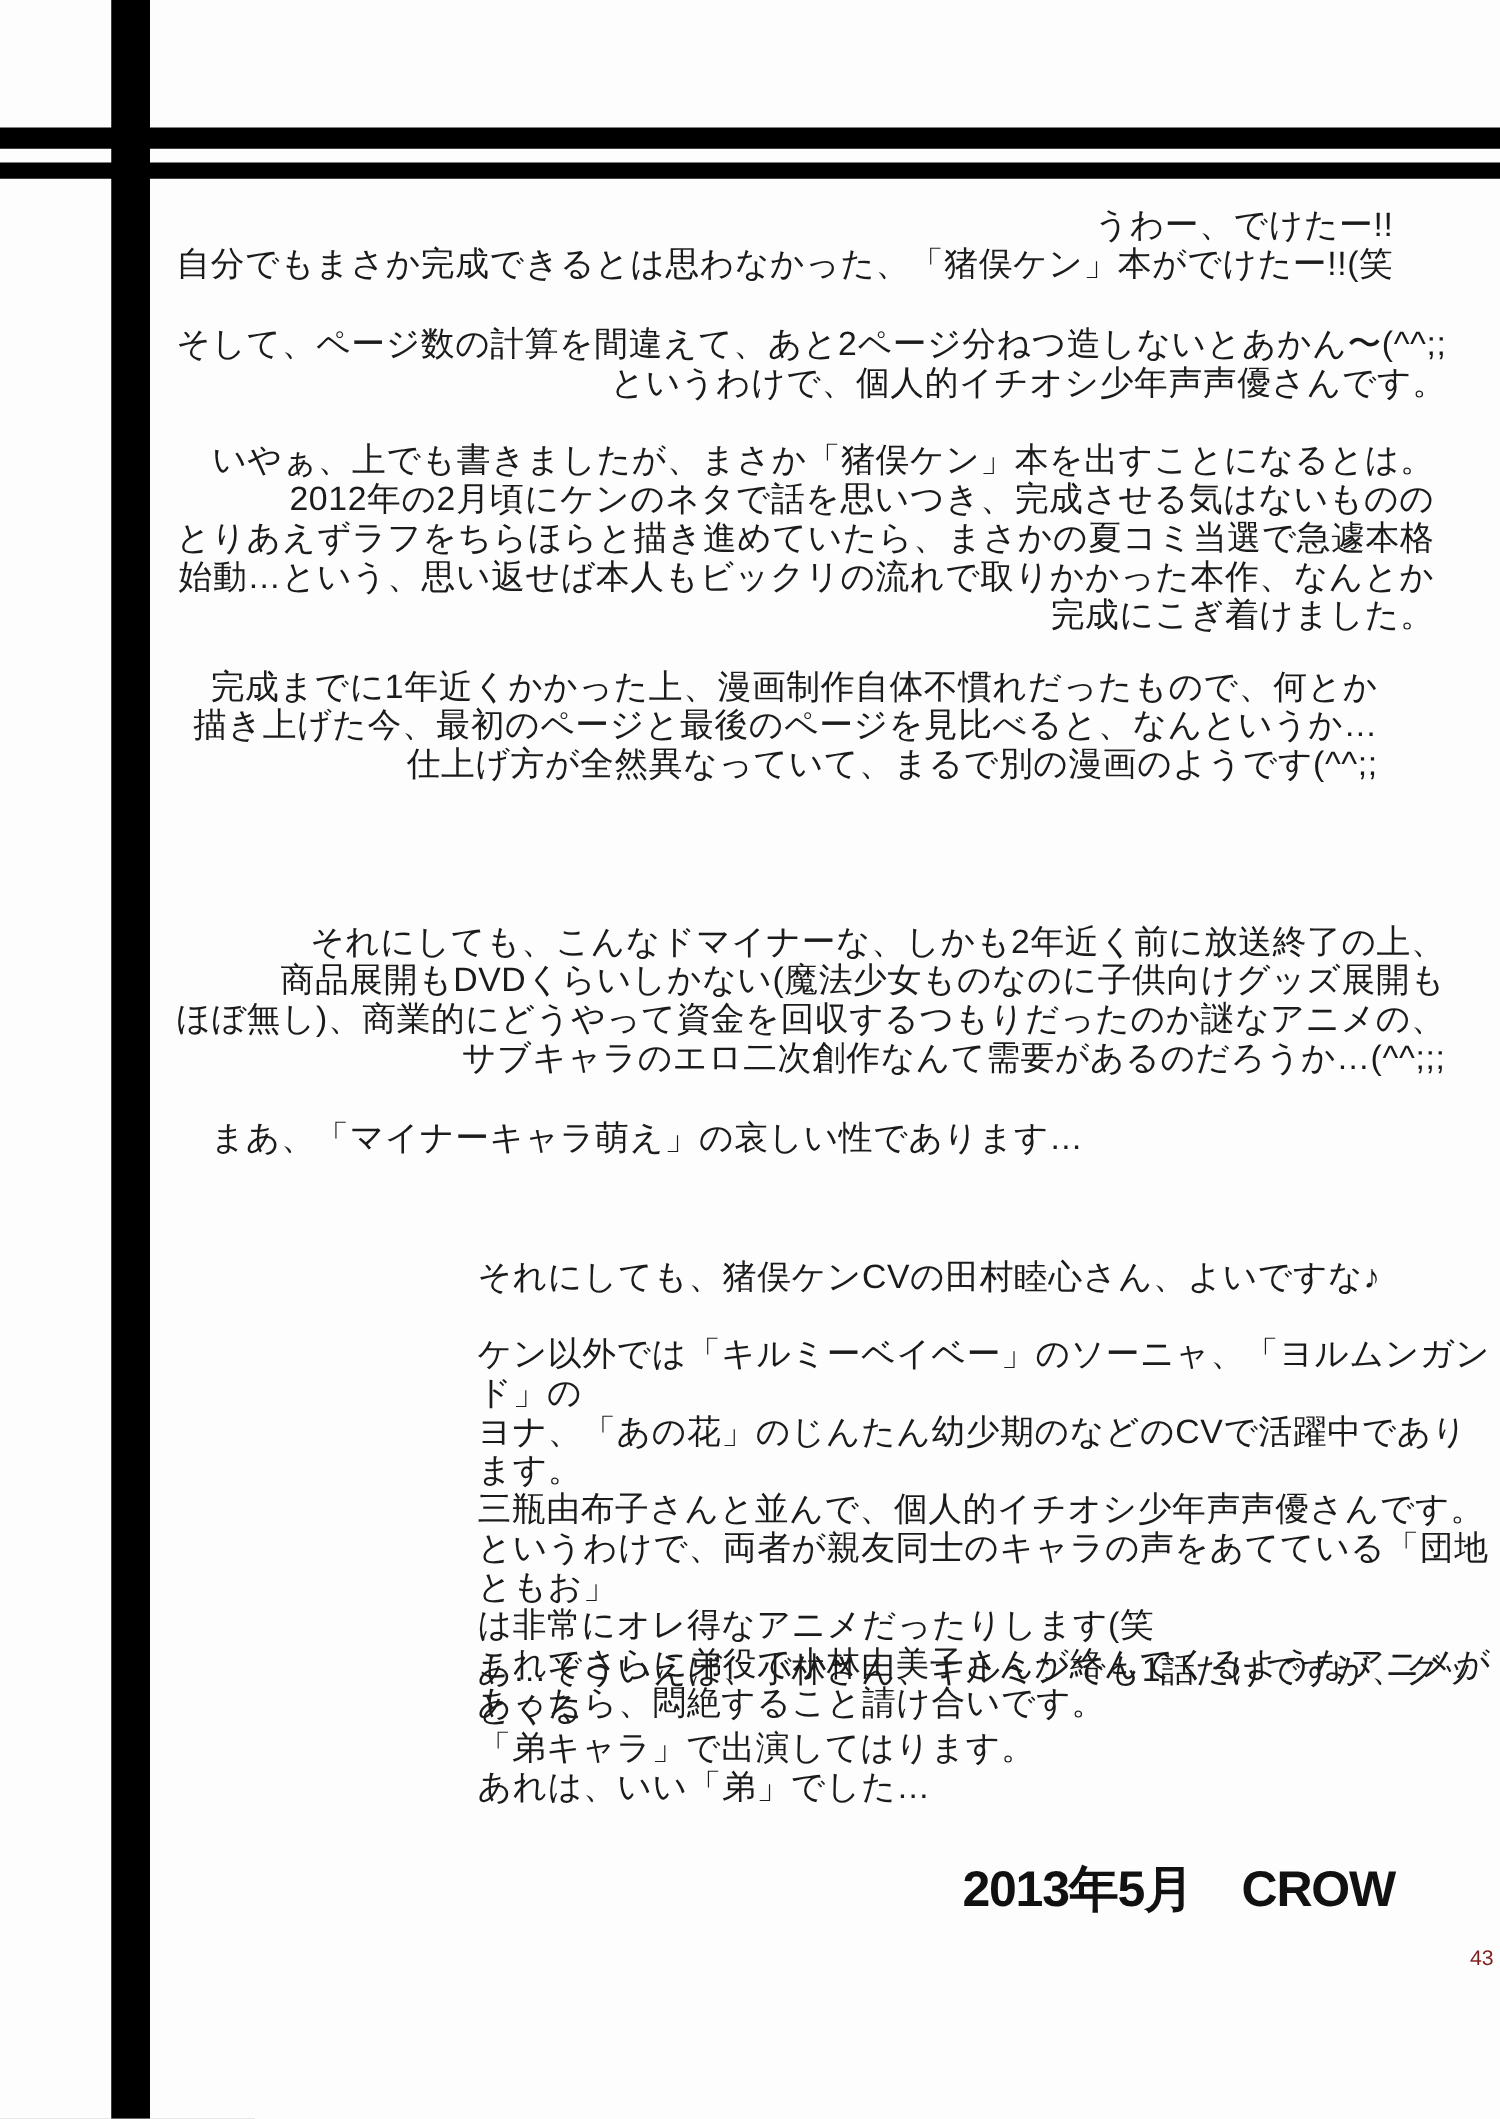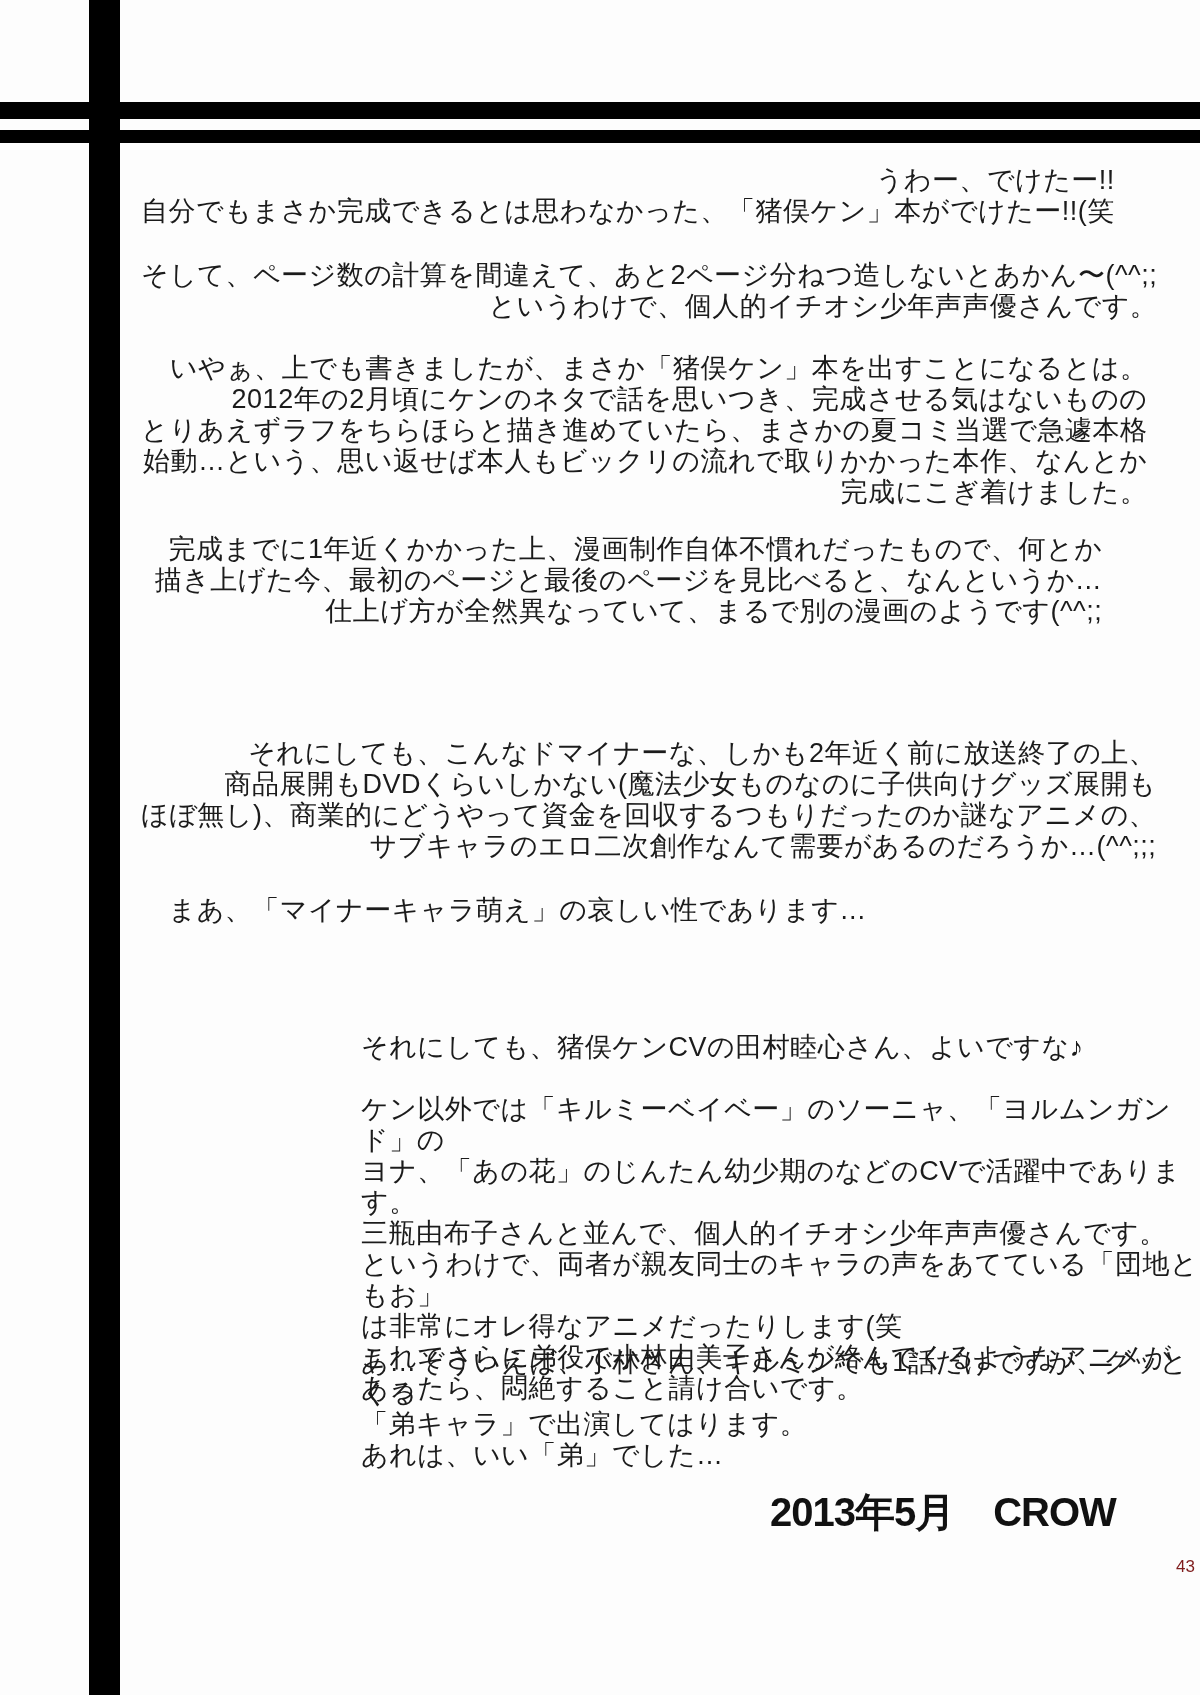--- a/index.html
+++ b/index.html
@@ -38,21 +38,21 @@
   
   .para{
     position:absolute;
     white-space:pre-line;
     font-size:27px;
     line-height:31px;
     letter-spacing:0.5px;
     color:#1b1b1b;
   }
   .blockA{left:141px;text-align:right;}
-  .blockB{left:361px;margin-top:26px;}
+  .blockB{left:382px;}
   .p1{top:165px;}
   .p2{top:260px;}
   .p3{top:353px;}
   .p4{top:534px;}
   .p5{top:639px;}
   .p6{top:724px;margin-top:14px;}
   .p7{top:874px;margin-top:21px;}
   .p8{top:1006px;}
   .p9{top:1068px;}
   .p10{top:1321px;}

